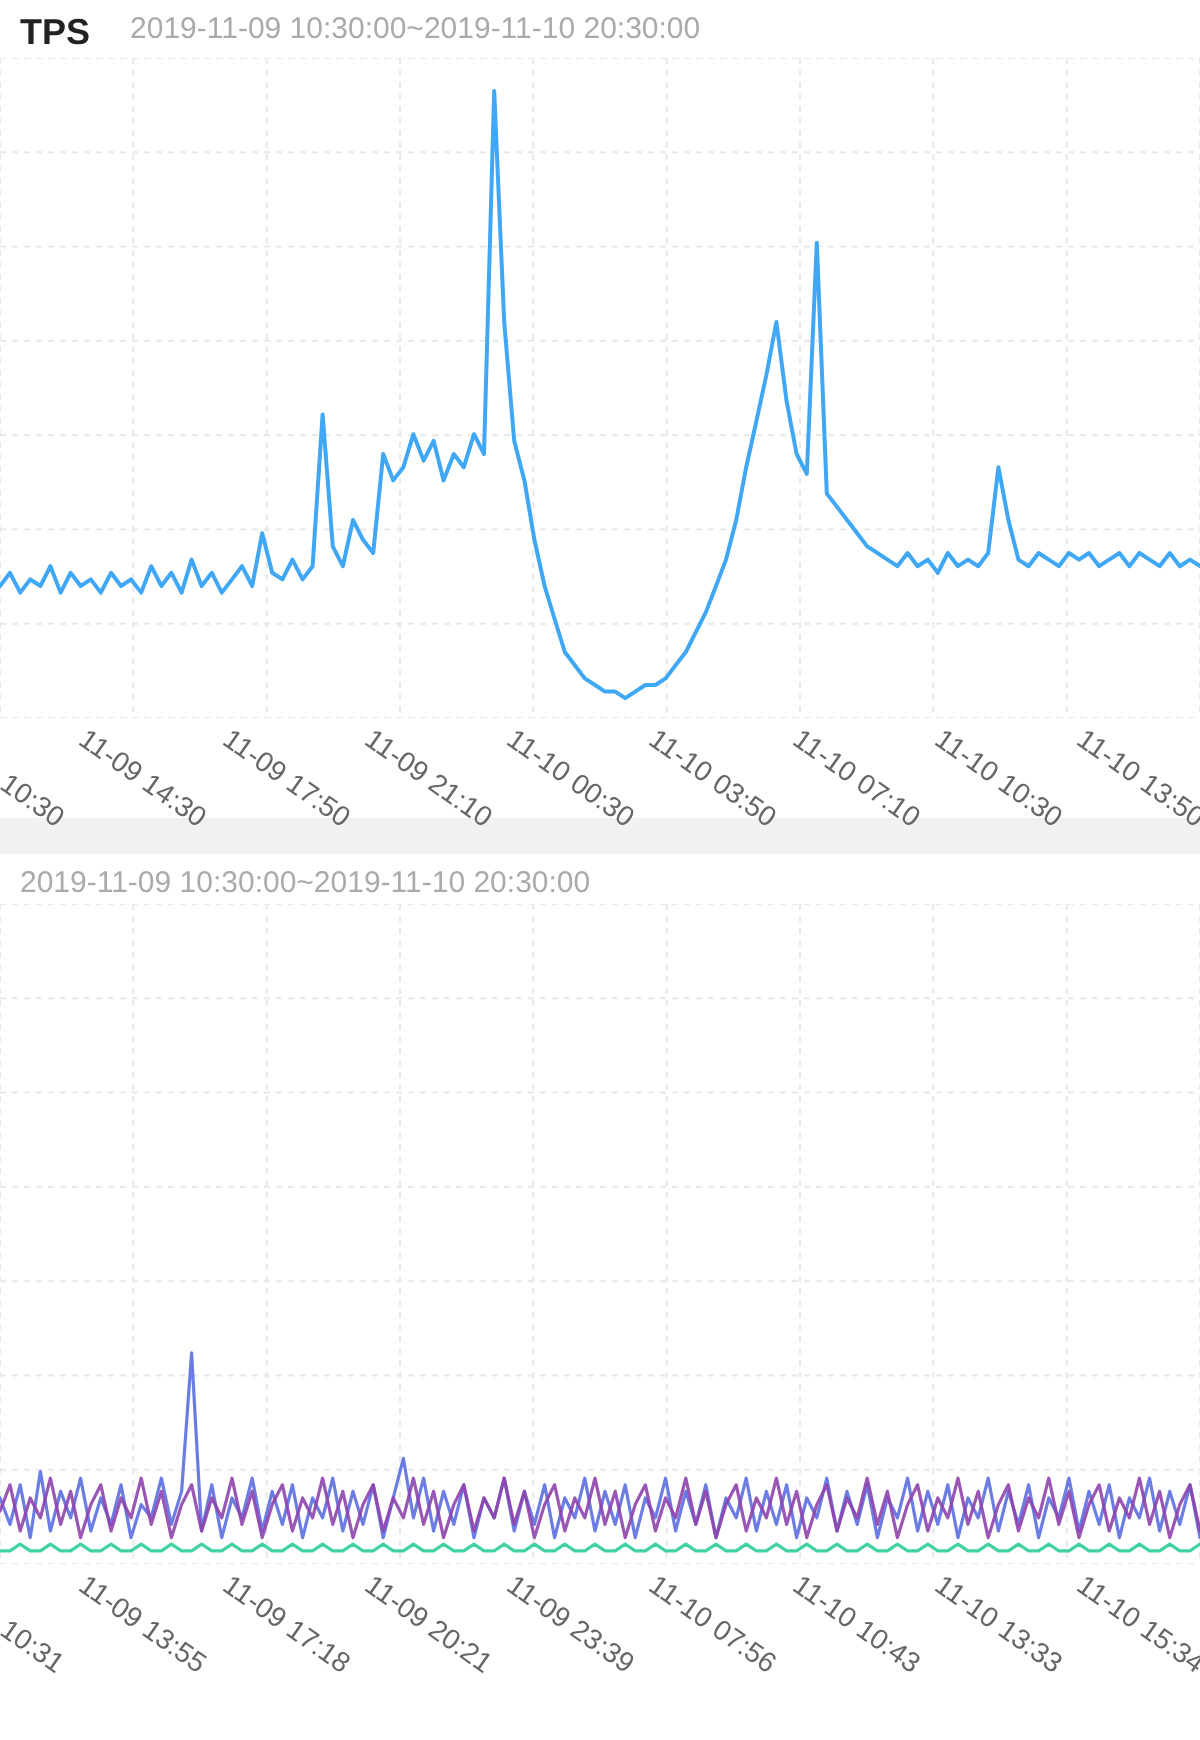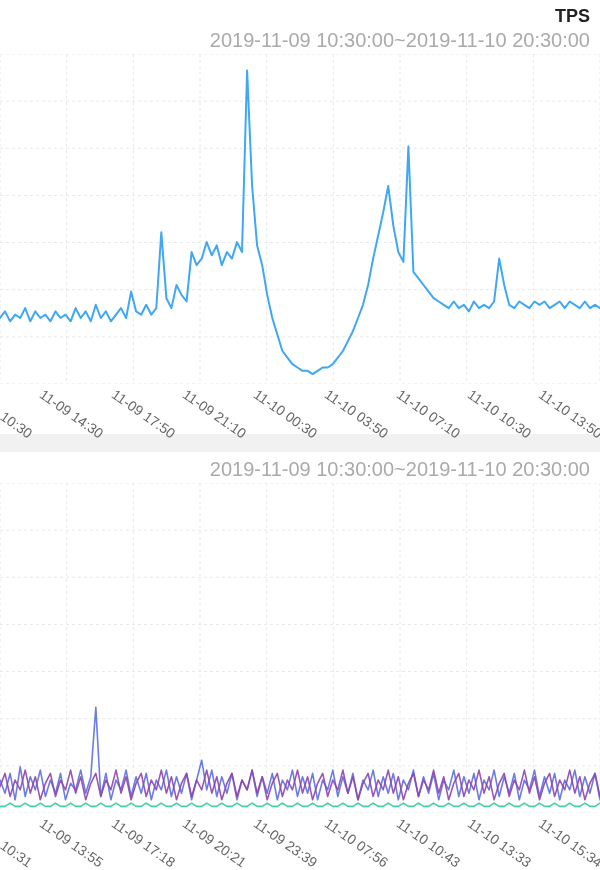--- a/index.html
+++ b/index.html
@@ -10,32 +10,31 @@
     height: 870px;
     background: #ffffff;
     font-family: -apple-system, BlinkMacSystemFont, "Segoe UI", Helvetica, Arial, sans-serif;
     overflow: hidden;
   }
   .panel {
     background: #ffffff;
   }
   .panel-header {
     display: flex;
-    align-items: flex-end;
+    align-items: flex-start;
     padding: 6px 10px 2px 10px;
-    gap: 2px;
-    flex-direction: column;
+    gap: 20px;
   }
   .panel-title {
     font-size: 18px;
     font-weight: 700;
     color: #222;
   }
   .panel-range {
-    font-size: 20px;
+    font-size: 15px;
     color: #aaa;
     font-weight: 400;
   }
   .chart-body {
     position: relative;
     width: 600px;
   }
   .chart-svg {
     display: block;
     width: 600px;

